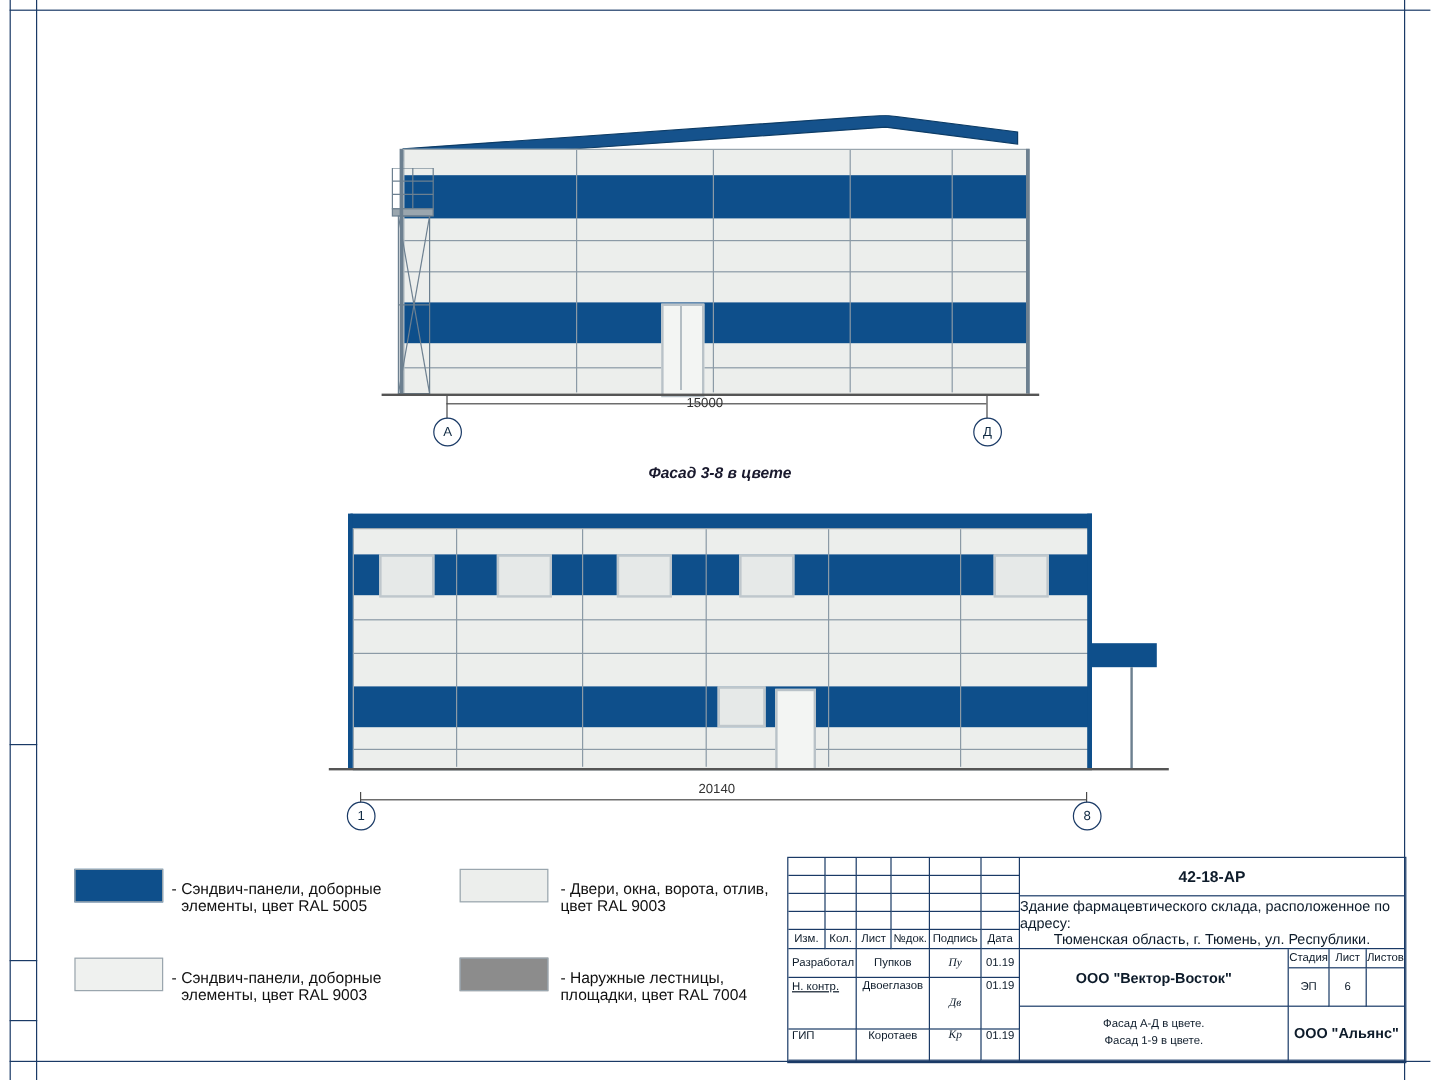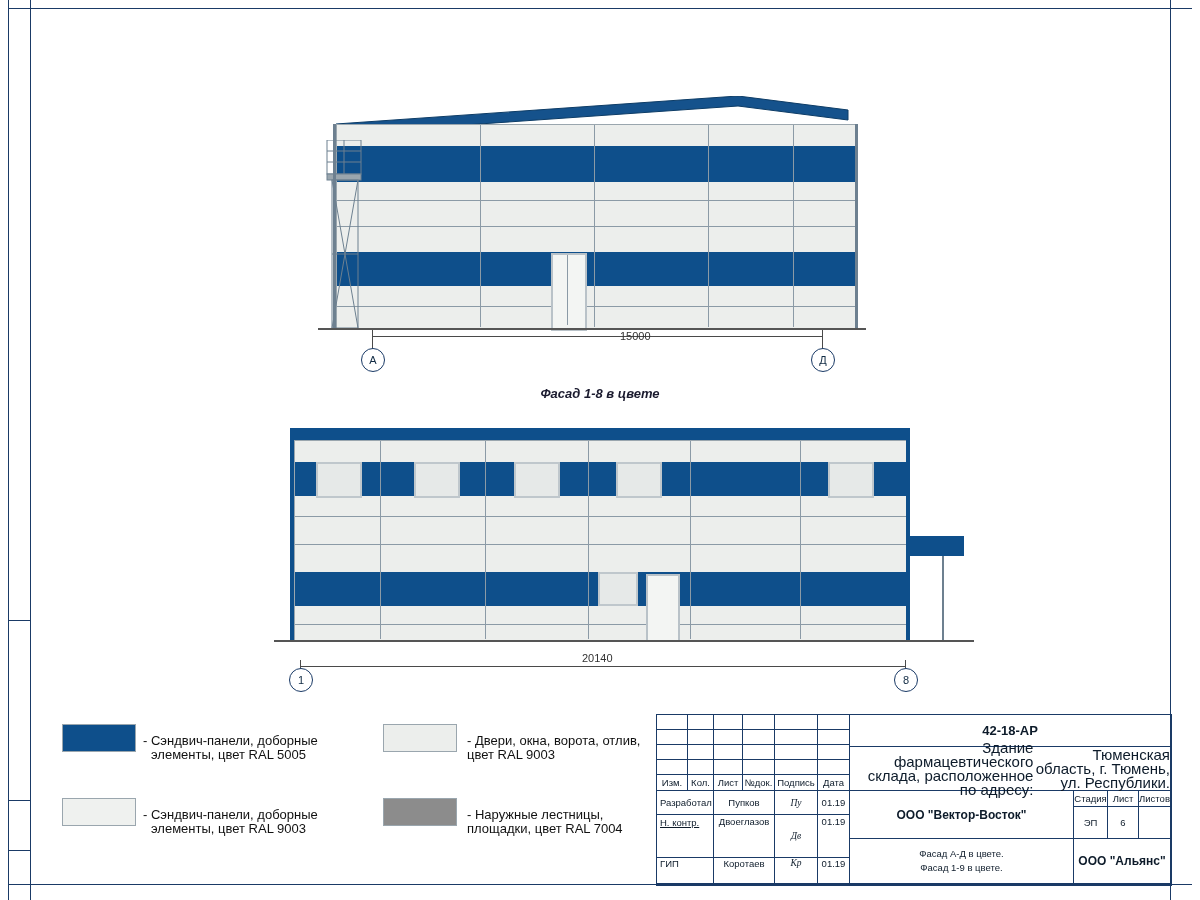--- a/index.html
+++ b/index.html
@@ -37,21 +37,21 @@
 
   .watermark{position:absolute;font-size:40px;color:#cfdcea;opacity:.55;font-weight:bold;letter-spacing:2px;}
 
   
   .legend-swatch{position:absolute;width:72px;height:26px;border:1px solid #9aa6ae;}
   .legend-text{position:absolute;font-size:13px;color:#111;line-height:14px;width:230px;}
 
   
   .stamp{position:absolute;left:656px;top:714px;width:514px;height:170px;border:1px solid #1a3a66;}
   .stamp div.cell{position:absolute;box-sizing:border-box;border-right:1px solid #1a3a66;border-bottom:1px solid #1a3a66;
-    font-size:9.5px;display:flex;align-items:center;justify-content:center;text-align:right;color:#0d1b2a;}
+    font-size:9.5px;display:flex;align-items:center;justify-content:center;text-align:left;color:#0d1b2a;}
   .stamp .noborder-b{border-bottom:none;}
   .bold{font-weight:bold;}
   .sig{font-family:"Liberation Serif",serif;font-style:italic;font-size:12px;color:#1a3a66;}
 </style>
 </head>
 <body>
 
 <div class="sheet">
 
   <div class="frame-v-left"></div>
@@ -99,26 +99,26 @@
     </svg>
 
     <div class="edge" style="left:855px;top:124px;width:3px;height:204px;"></div>
     <div class="edge" style="left:333px;top:124px;width:3px;height:204px;"></div>
 
     <div class="ground" style="left:318px;top:328px;width:548px;height:2px;"></div>
 
     <div class="dimline" style="left:372px;top:336px;width:450px;"></div>
     <div class="dimtick" style="left:372px;top:330px;height:28px;"></div>
     <div class="dimtick" style="left:822px;top:330px;height:28px;"></div>
-    <div class="dimtext" style="left:572px;top:330px;margin-left:48px;">15000</div>
+    <div class="dimtext" style="left:572px;top:330px;">15000</div>
     <div class="axbubble" style="left:361px;top:348px;">А</div>
     <div class="axbubble" style="left:811px;top:348px;">Д</div>
   </div>
 
-  <div class="title" style="top:386px;">Фасад 1-8 в цвете</div>
+  <div class="title" style="top:386px;">Фасад 3-8 в цвете</div>
 
   <div class="fac">
     <div class="watermark" style="left:555px;top:425px;">Альянс</div>
 
     <div class="panel-blue" style="left:292px;top:428px;width:618px;height:12px;"></div>
 
     <div class="panel-white" style="left:294px;top:440px;width:614px;height:200px;border:1px solid #9aa6ae;"></div>
 
     <div class="panel-blue" style="left:295px;top:462px;width:612px;height:34px;"></div>
     <div class="panel-blue" style="left:295px;top:572px;width:612px;height:34px;"></div>
@@ -232,21 +232,21 @@
     <div class="cell sig" style="left:118px;top:100px;width:43px;height:43px;">Дв</div>
     <div class="cell" style="left:161px;top:100px;width:32px;height:43px;align-items:flex-start;padding-top:1px;">01.19</div>
 
     <div class="cell noborder-b" style="left:0;top:143px;width:57px;height:26px;align-items:flex-start;justify-content:flex-start;padding-left:3px;">ГИП</div>
     <div class="cell noborder-b" style="left:57px;top:143px;width:61px;height:26px;align-items:flex-start;">Коротаев</div>
     <div class="cell noborder-b sig" style="left:118px;top:143px;width:43px;height:26px;align-items:flex-start;">Кр</div>
     <div class="cell noborder-b" style="left:161px;top:143px;width:32px;height:26px;align-items:flex-start;">01.19</div>
 
     <div class="cell bold" style="left:193px;top:0;width:320px;height:32px;font-size:13px;border-right:none;">42-18-АР</div>
 
-    <div class="cell" style="left:193px;top:32px;width:320px;height:44px;border-right:none;flex-direction:row;line-height:14px;font-size:15px;">
+    <div class="cell" style="left:193px;top:32px;width:320px;height:44px;border-right:none;flex-direction:column;line-height:14px;font-size:12px;">
       <span>Здание фармацевтического склада, расположенное по адресу:</span>
       <span>Тюменская область, г. Тюмень, ул. Республики.</span>
     </div>
 
     <div class="cell bold" style="left:193px;top:76px;width:224px;height:48px;font-size:12px;">ООО "Вектор-Восток"</div>
 
     <div class="cell" style="left:417px;top:76px;width:34px;height:16px;">Стадия</div>
     <div class="cell" style="left:451px;top:76px;width:31px;height:16px;">Лист</div>
     <div class="cell" style="left:482px;top:76px;width:31px;height:16px;border-right:none;">Листов</div>
 

